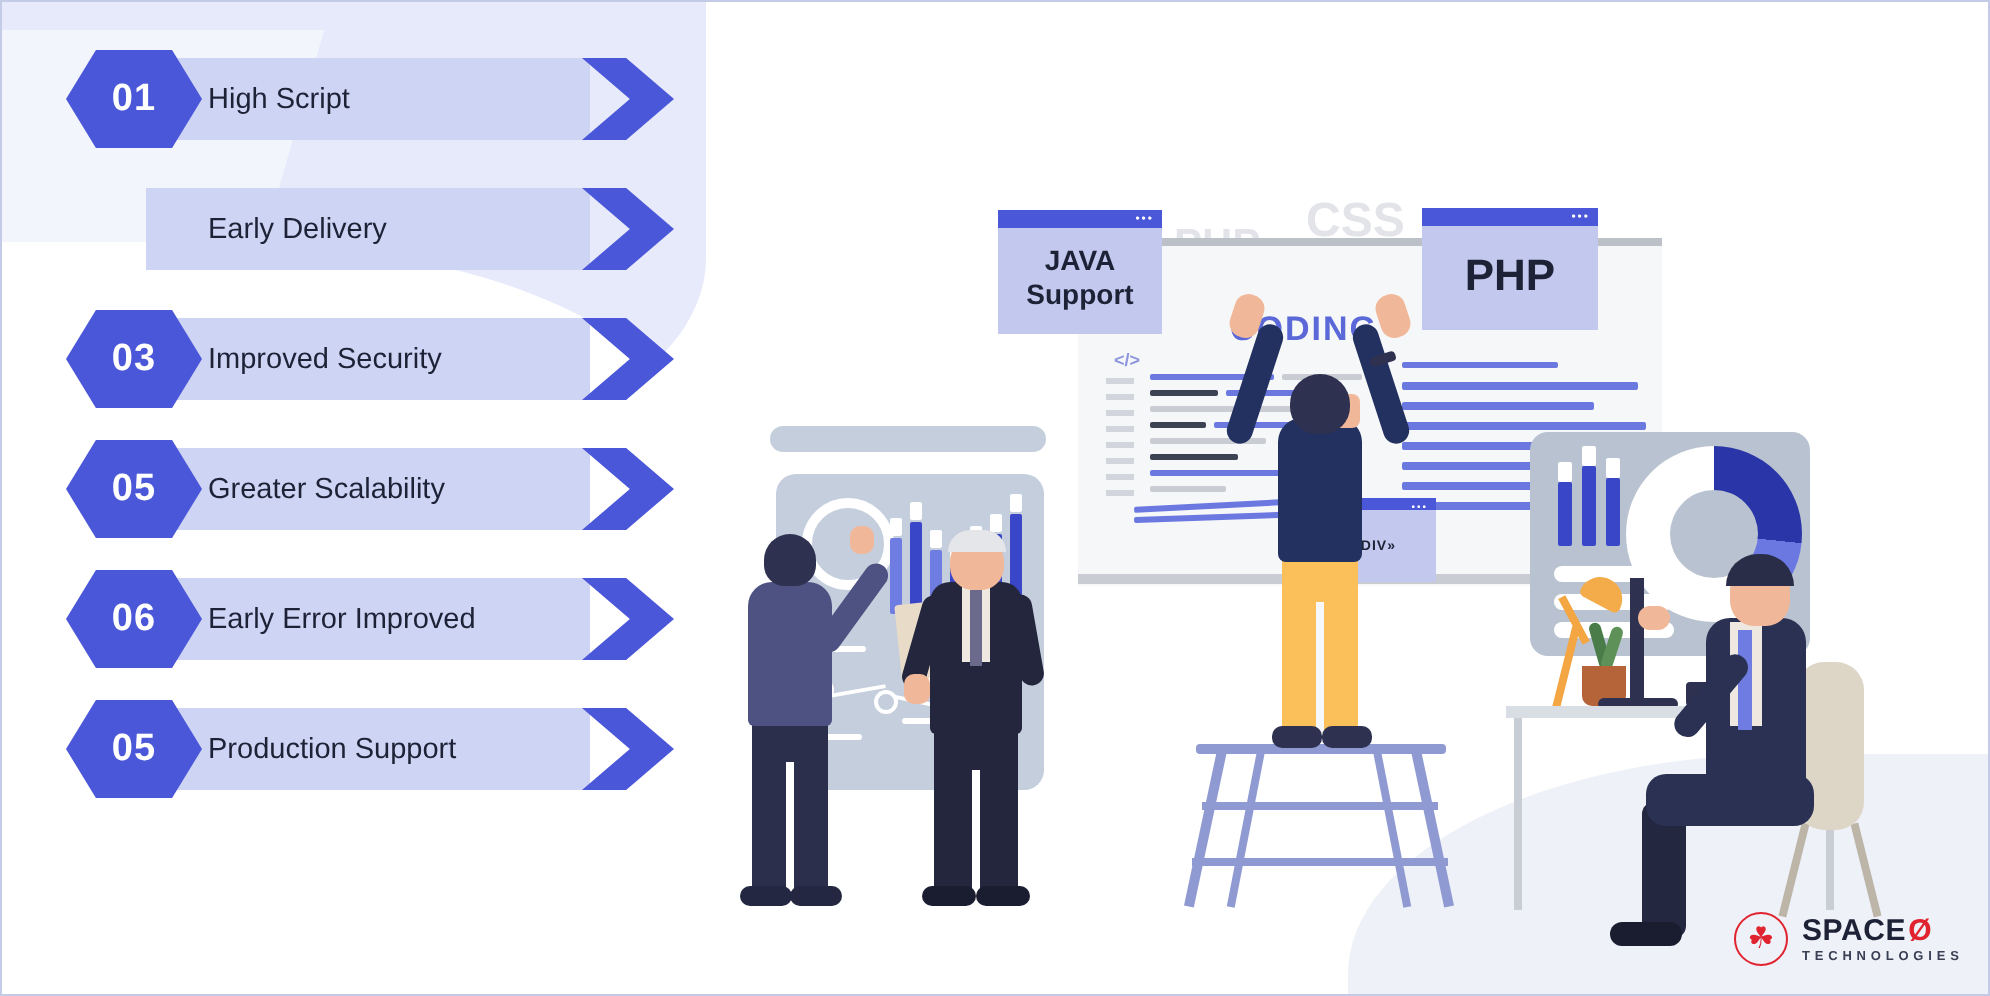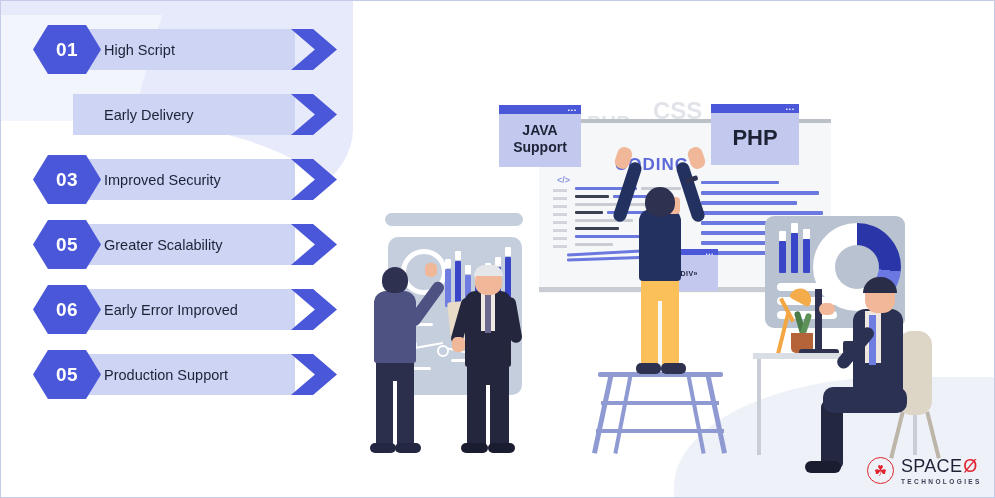--- a/index.html
+++ b/index.html
@@ -225,21 +225,21 @@
   .s-shoe{position:absolute;left:452px;top:460px;width:36px;height:12px;background:#1a1d30;border-radius:6px;}
 
   
   .logo{position:absolute;left:866px;top:455px;display:flex;align-items:center;}
   .logo-circle{
     width:25px;height:25px;border-radius:50%;border:1.6px solid #e0232e;
     display:flex;align-items:center;justify-content:center;
     color:#e0232e;font-size:15px;line-height:1;
   }
   .logo-words{margin-left:7px;}
-  .logo-main{font-size:18px;font-weight:normal;color:#1d2236;letter-spacing:.3px;display:flex;align-items:center;}
+  .logo-main{font-size:15px;font-weight:bold;color:#1d2236;letter-spacing:.3px;display:flex;align-items:center;}
   .logo-o{color:#e0232e;margin-left:1px;}
   .logo-sub{font-size:6.5px;font-weight:bold;color:#3a3f55;letter-spacing:2.4px;margin-top:1px;}
 </style>
 </head>
 <body>
 
 <div class="canvas">
 
   <div class="bg-lavender"></div>
   <div class="bg-sweep"></div>

